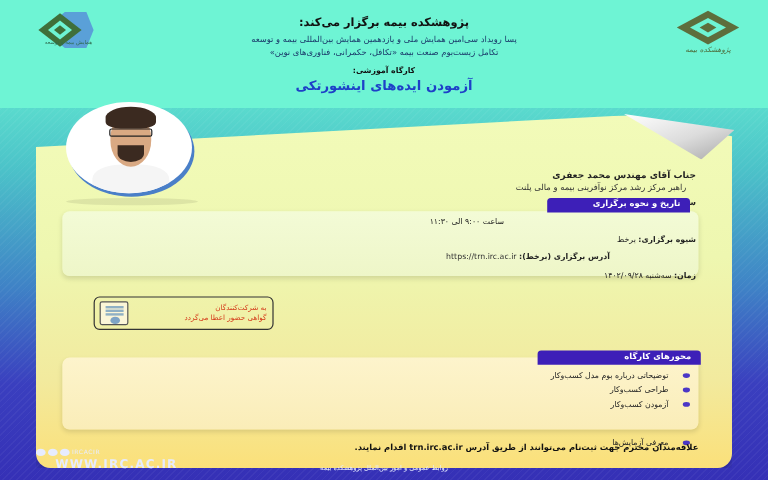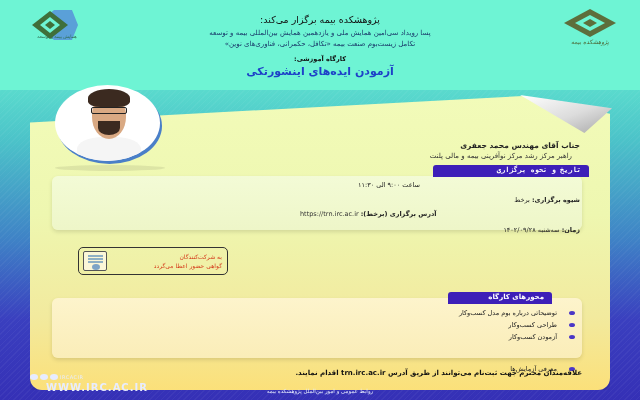--- a/index.html
+++ b/index.html
@@ -17,21 +17,21 @@
   .top-band {
     position: absolute; left: 0; top: 0; width: 640px; height: 90px;
     background: #6ef4d4;
   }
   .logo-left { position: absolute; left: 18px; top: 8px; width: 72px; height: 34px; }
   .logo-left-caption { position: absolute; left: 24px; top: 34px; width: 66px; font-size: 4.5px; color: #2f6b4e; text-align: center; direction: rtl; }
   .logo-right { position: absolute; left: 560px; top: 8px; width: 60px; height: 34px; }
   .logo-right-caption { position: absolute; left: 560px; top: 38px; width: 60px; font-size: 6px; color: #4d6b3a; text-align: center; font-style: italic; direction: rtl; }
 
   .hdr { position: absolute; left: 120px; width: 400px; text-align: center; direction: rtl; }
-  .hdr-title { top: 14px; font-size: 9.5px; font-weight: normal; color: #111; text-align: center; }
+  .hdr-title { top: 14px; font-size: 9.5px; font-weight: bold; color: #111; text-align: center; }
   .hdr-line1 { top: 29px; font-size: 7px; color: #1a3a6a; }
   .hdr-line2 { top: 40px; font-size: 7px; color: #1a3a6a; }
   .hdr-sub { top: 55px; font-size: 6.5px; color: #111; font-weight: bold; }
   .hdr-workshop { top: 65px; font-size: 11px; font-weight: bold; color: #1e40c8; }
 
   .paper {
     position: absolute; left: 30px; top: 96px; width: 580px; height: 294px;
     background: linear-gradient(180deg, #f2fbb9 0%, #eef7b0 40%, #f2ea9e 75%, #fbe07a 100%);
     border-radius: 0 0 12px 12px;
     clip-path: polygon(0 9%, 85% 0, 100% 6%, 100% 100%, 0 100%);
@@ -58,29 +58,29 @@
   .rtl { direction: rtl; text-align: right; }
   .speakers-label { position: absolute; left: 380px; width: 200px; top: 125px; font-size: 7px; font-weight: bold; color: #222; margin-top: 40px; }
   .speaker-name { position: absolute; left: 280px; width: 300px; top: 141px; font-size: 7.5px; font-weight: bold; color: #222; }
   .speaker-role { position: absolute; left: 232px; width: 340px; top: 152px; font-size: 7px; color: #333; }
 
   .box { position: absolute; background: linear-gradient(180deg, #f3fbd6, #eef6c8); border-radius: 6px; box-shadow: 0 2px 4px rgba(0,0,0,0.12); }
   .box1 { left: 52px; top: 176px; width: 530px; height: 54px; }
   .box3 { left: 52px; top: 298px; width: 530px; height: 60px; background: linear-gradient(180deg, #fdf4cc, #faedb8); }
 
   .tab { position: absolute; background: #3d1fb8; color: #fff; font-size: 7px; font-weight: bold; direction: rtl; text-align: right; padding: 1px 8px; border-radius: 3px 3px 0 0; }
-  .tab1 { left: 433px; top: 165px; width: 156px; height: 12px; font-family: Liberation Mono, monospace; }
-  .tab2 { left: 448px; top: 292px; width: 104px; height: 12px; }
+  .tab1 { left: 456px; top: 165px; width: 119px; height: 12px; }
+  .tab2 { left: 448px; top: 292px; width: 136px; height: 12px; }
 
   .dt-row { position: absolute; font-size: 6.5px; color: #222; direction: rtl; }
   .dt-label { font-weight: bold; }
   .time-when { left: 430px; top: 181px; width: 150px; text-align: right; margin-top: 45px; }
   .time-hours { left: 300px; top: 181px; width: 120px; text-align: right; }
   .mode { left: 430px; top: 196px; width: 150px; text-align: right; }
-  .address { left: 300px; top: 210px; width: 280px; text-align: left; }
+  .address { left: 300px; top: 210px; width: 280px; text-align: center; }
   .address .url { direction: ltr; unicode-bidi: embed; color: #333; }
 
   .cert {
     position: absolute; left: 78px; top: 247px; width: 150px; height: 28px;
     border: 1.5px solid #333; border-radius: 5px; background: rgba(255,255,255,0.0);
   }
   .cert-icon { position: absolute; left: 4px; top: 3px; width: 24px; height: 20px; border: 1px solid #555; border-radius: 2px; background: #fbf6d8; }
   .cert-icon .l { position: absolute; left: 4px; height: 1.5px; width: 15px; background: #8fb0c4; }
   .cert-icon .seal { position: absolute; left: 8px; top: 12px; width: 8px; height: 6px; border-radius: 50%; background: #7ea4c6; }
   .cert-text { position: absolute; right: 5px; top: 4px; width: 110px; font-size: 6px; color: #d43a1a; direction: rtl; text-align: right; line-height: 9px; }

